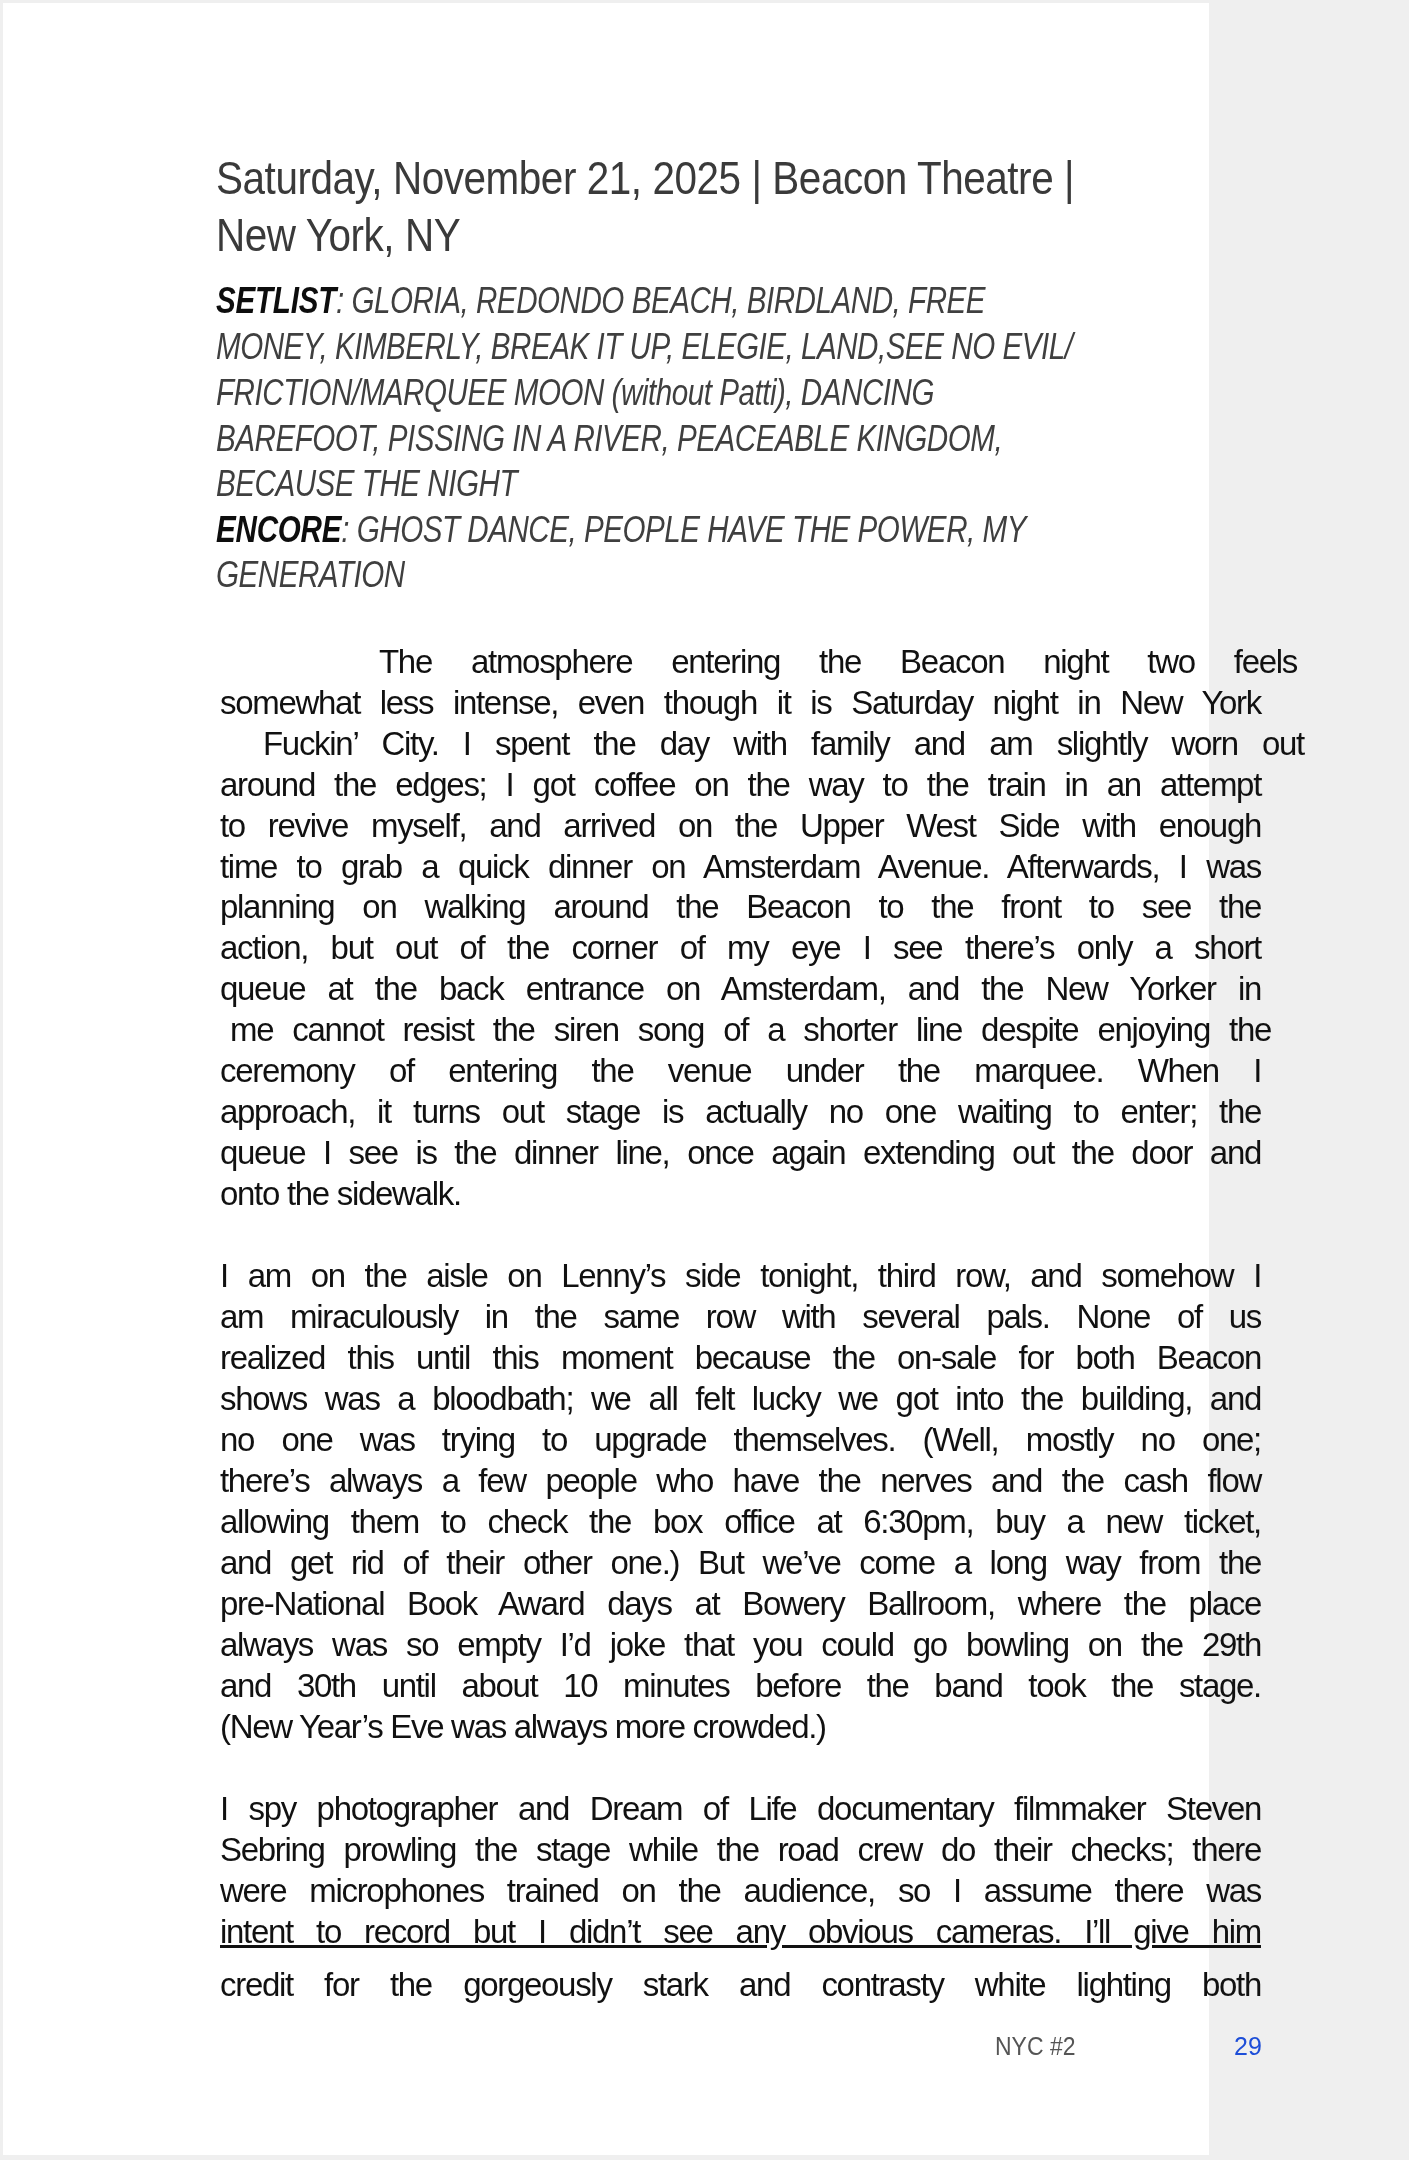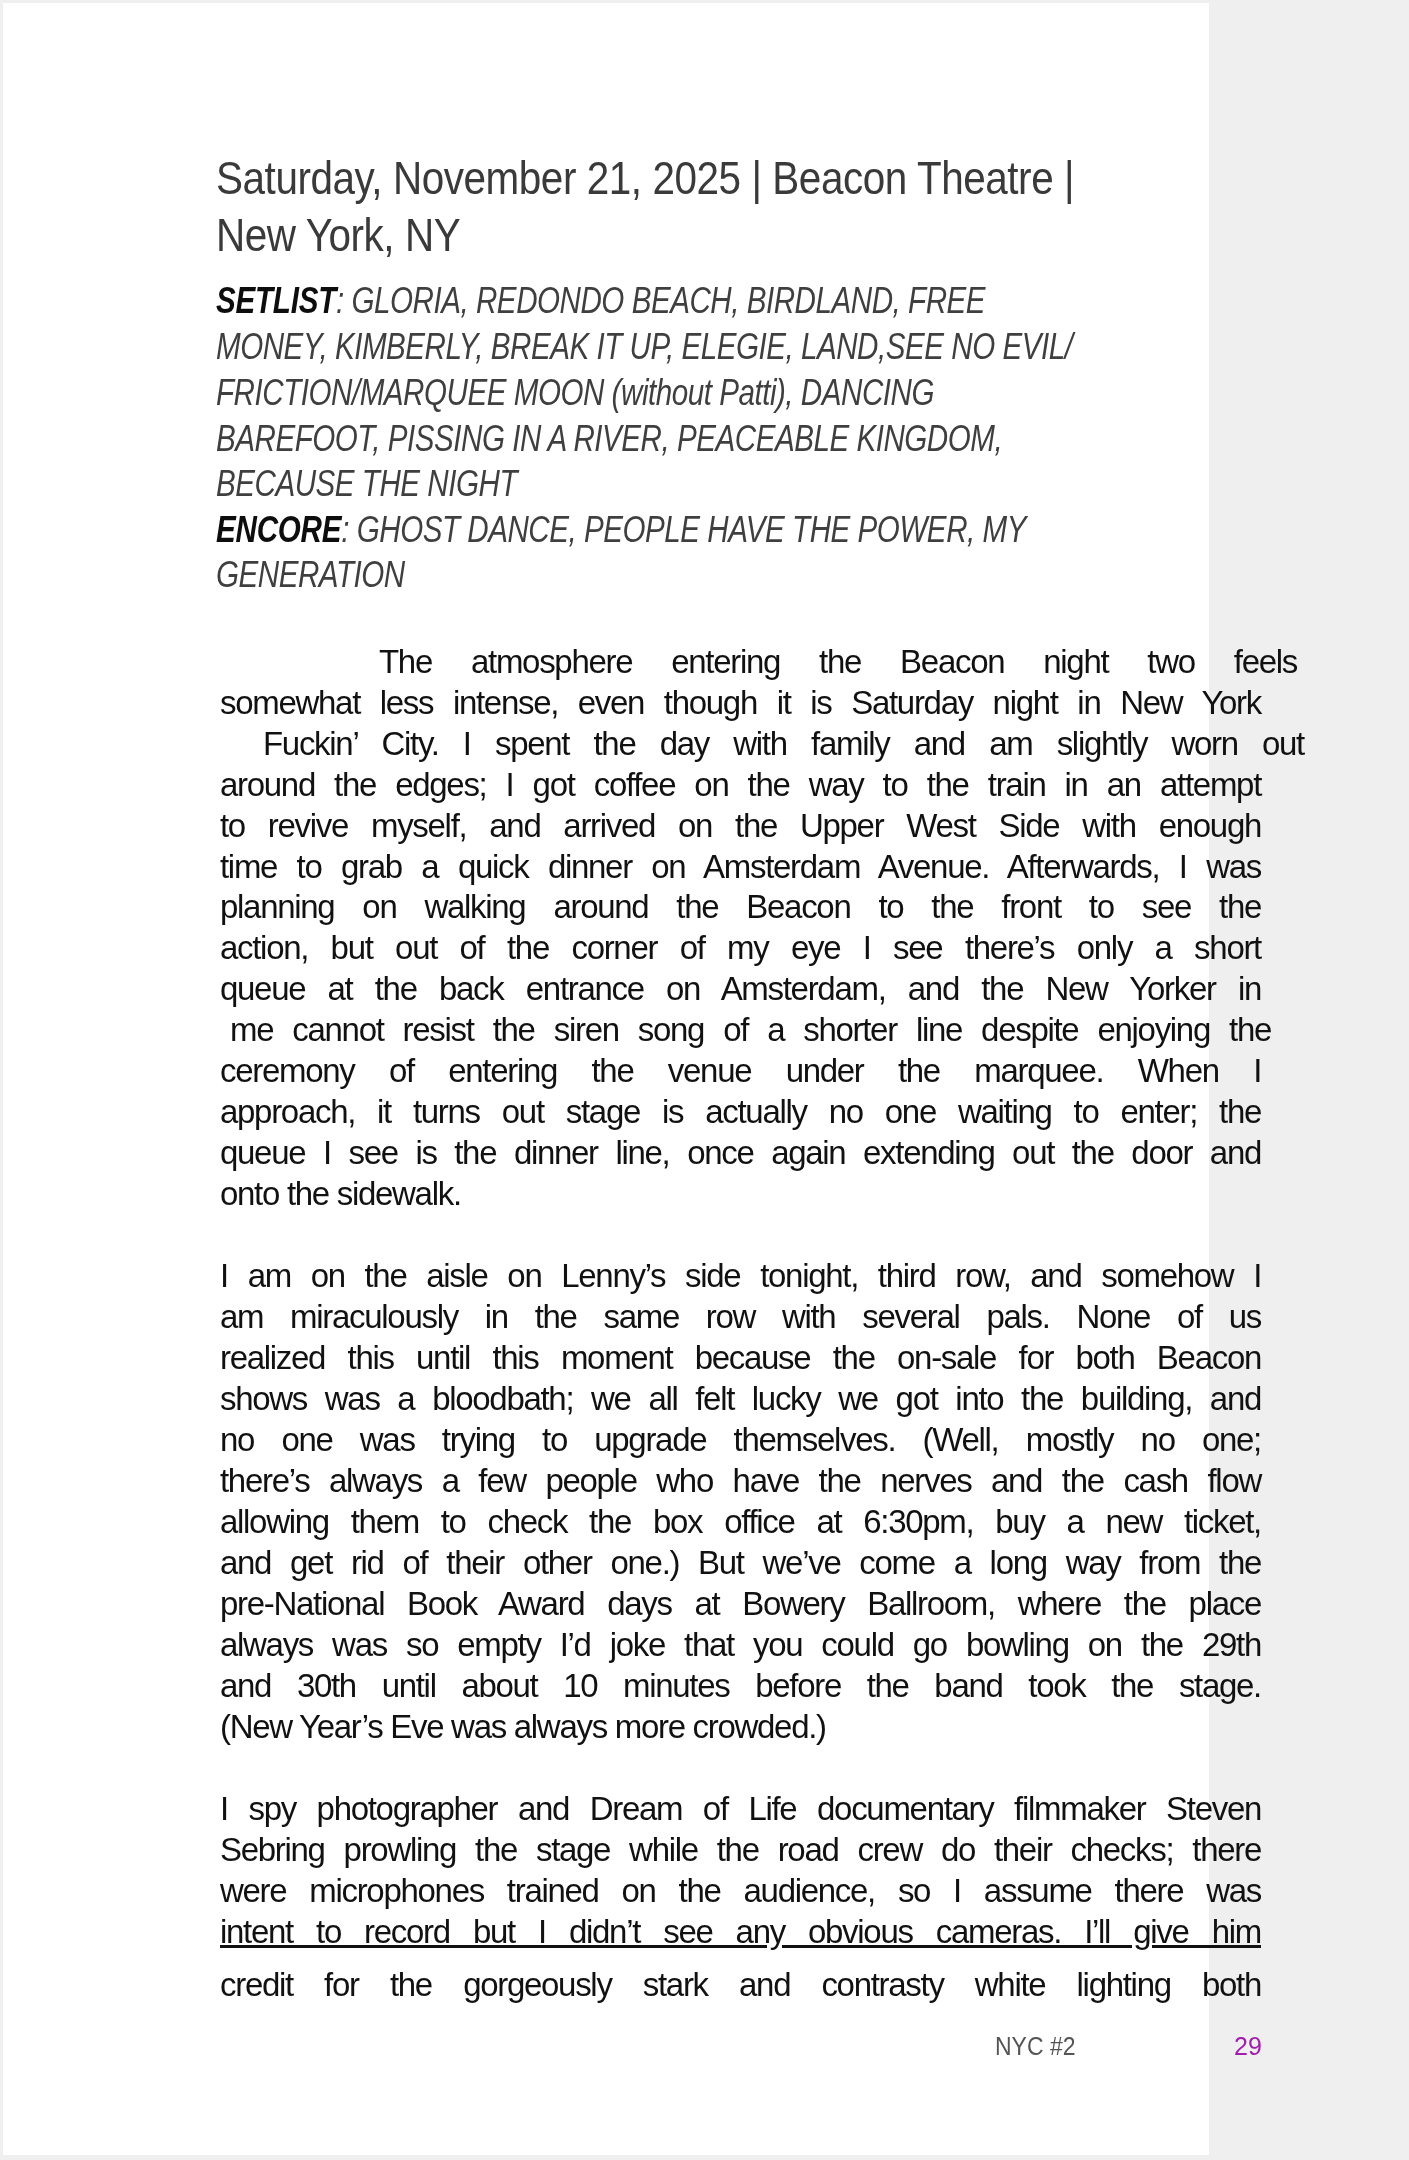--- a/index.html
+++ b/index.html
@@ -85,21 +85,21 @@
       color: #555555;
       transform-origin: left top;
       transform: scaleX(0.92);
     }
     .footer-page {
       position: absolute;
       left: 1231px;
       top: 2029px;
       font-family: "Liberation Sans", sans-serif;
       font-size: 25px;
-      color: #a21caf;
+      color: #1d4ed8;
     }
   </style>
 </head>
 <body>
 
 <div class="page">
 
   <div>
     <div class="title-line" style="top:147px;">Saturday, November 21, 2025 | Beacon Theatre |</div>
     <div class="title-line" style="top:204px;">New York, NY</div>

